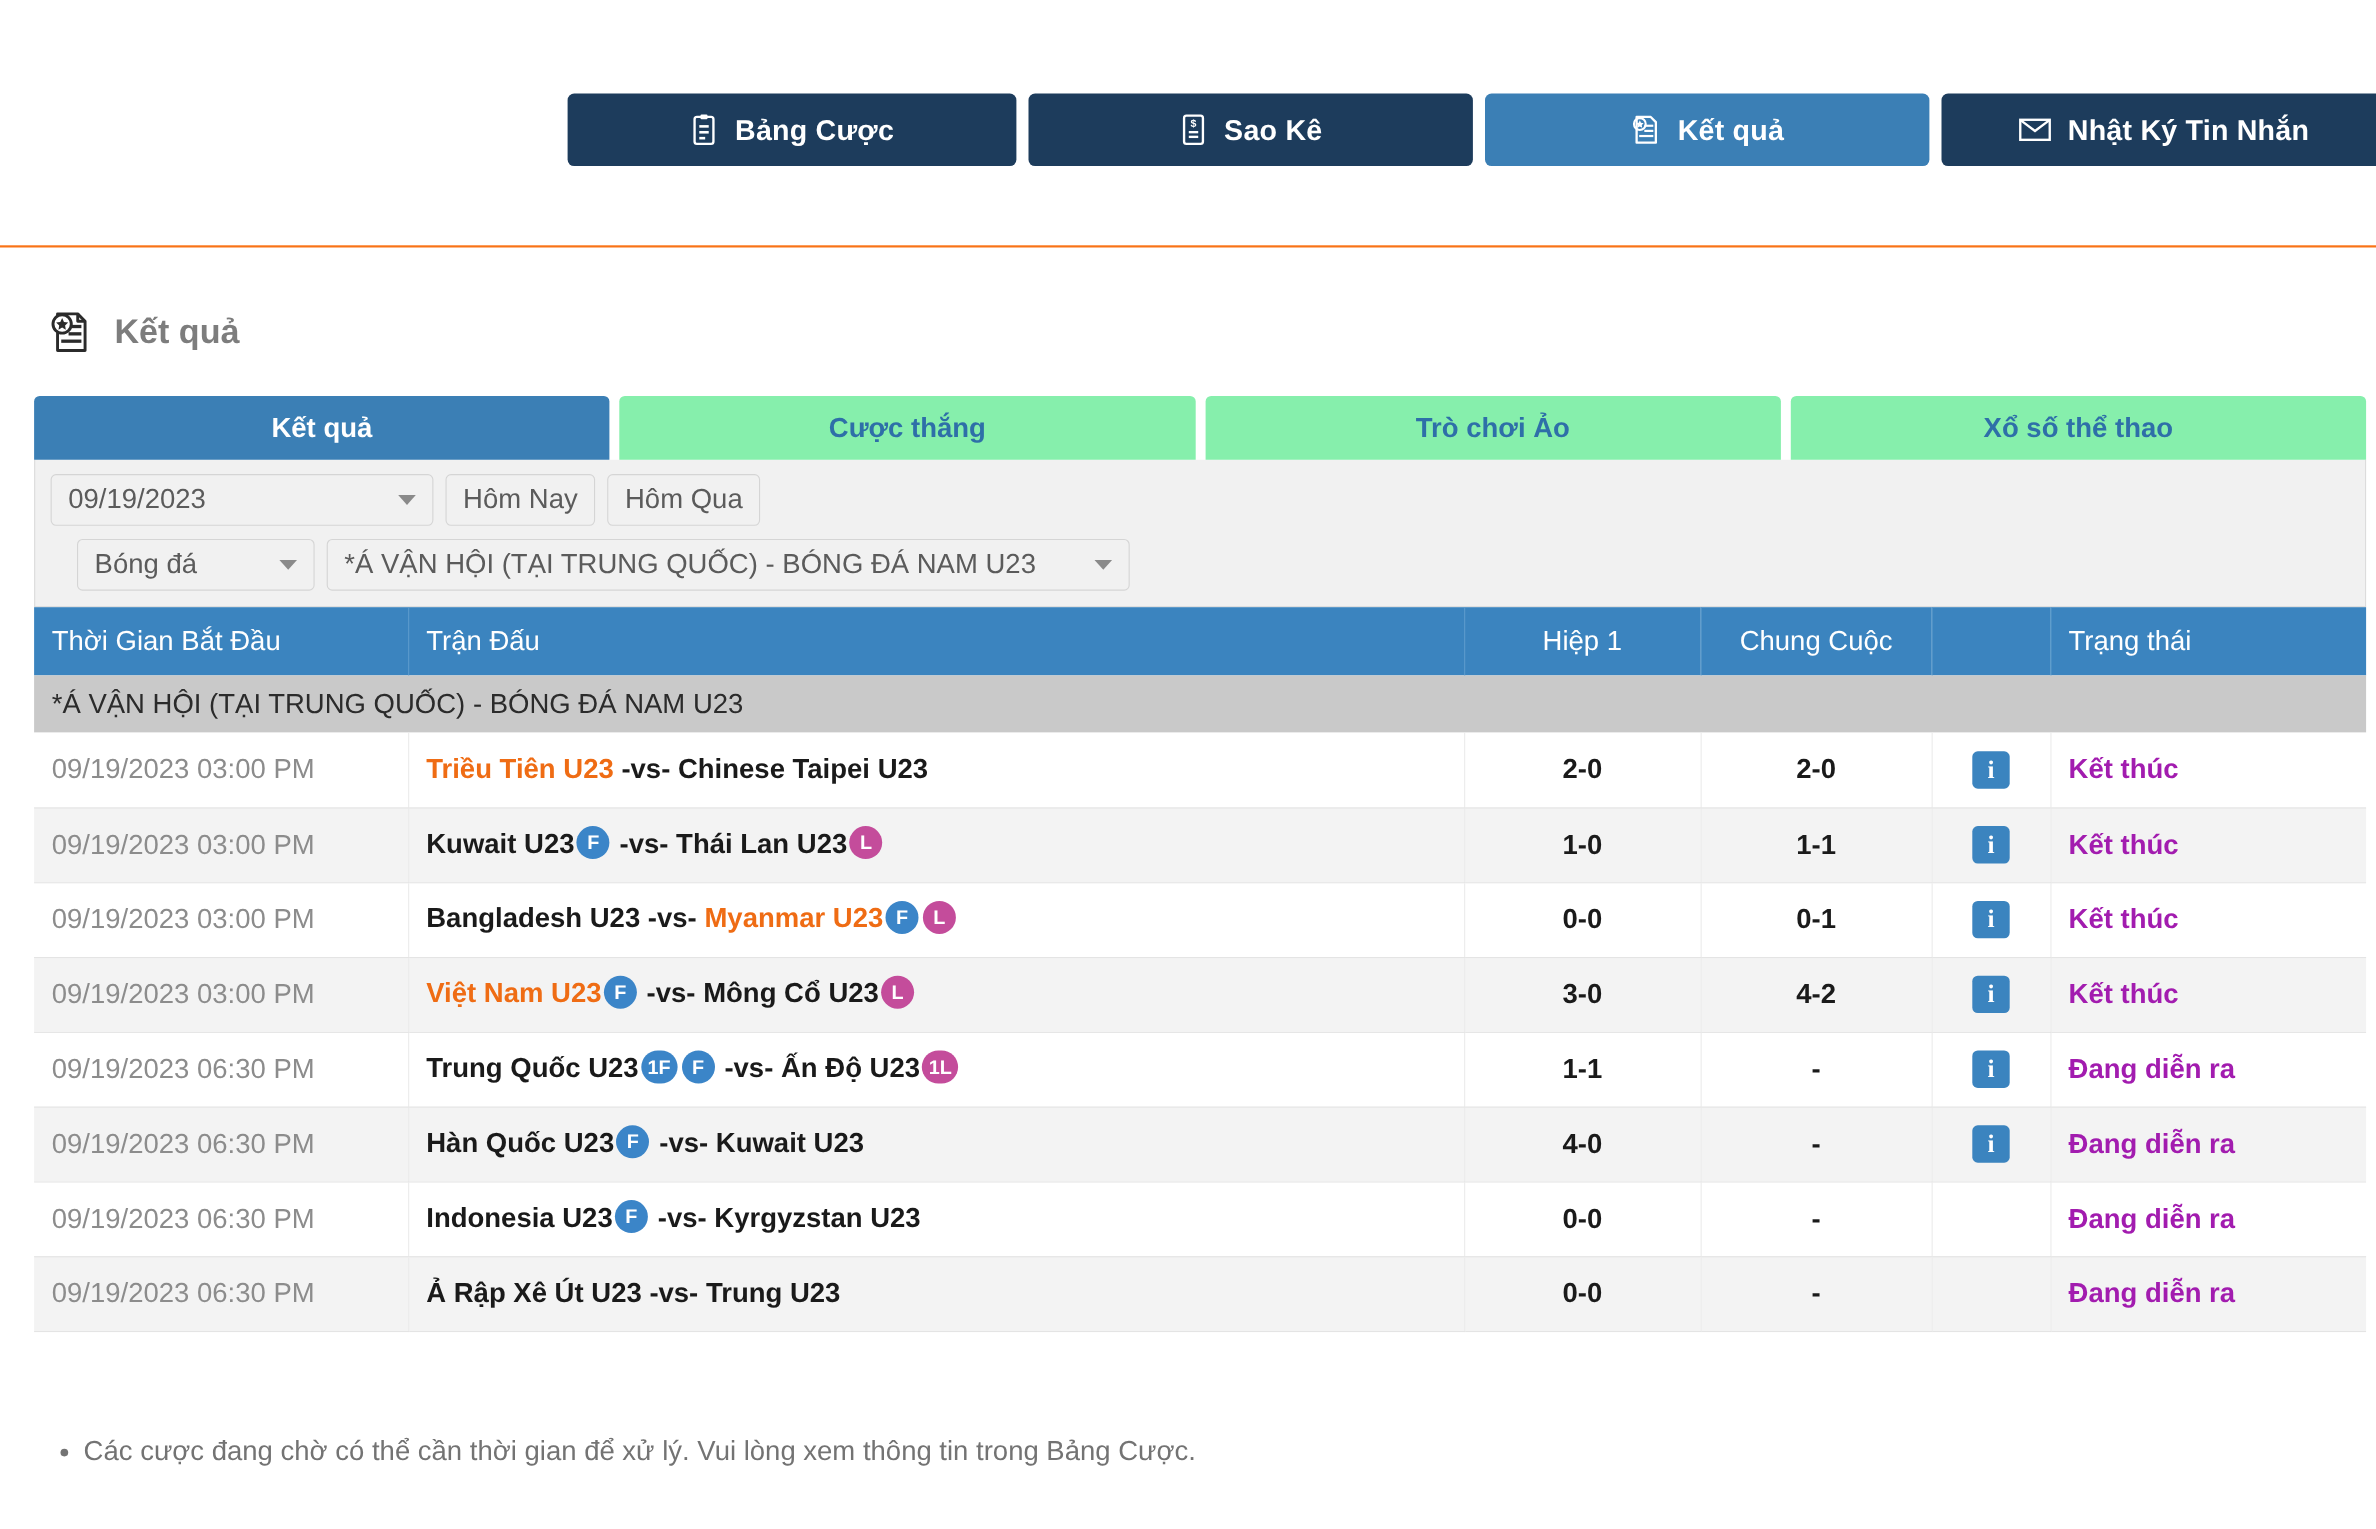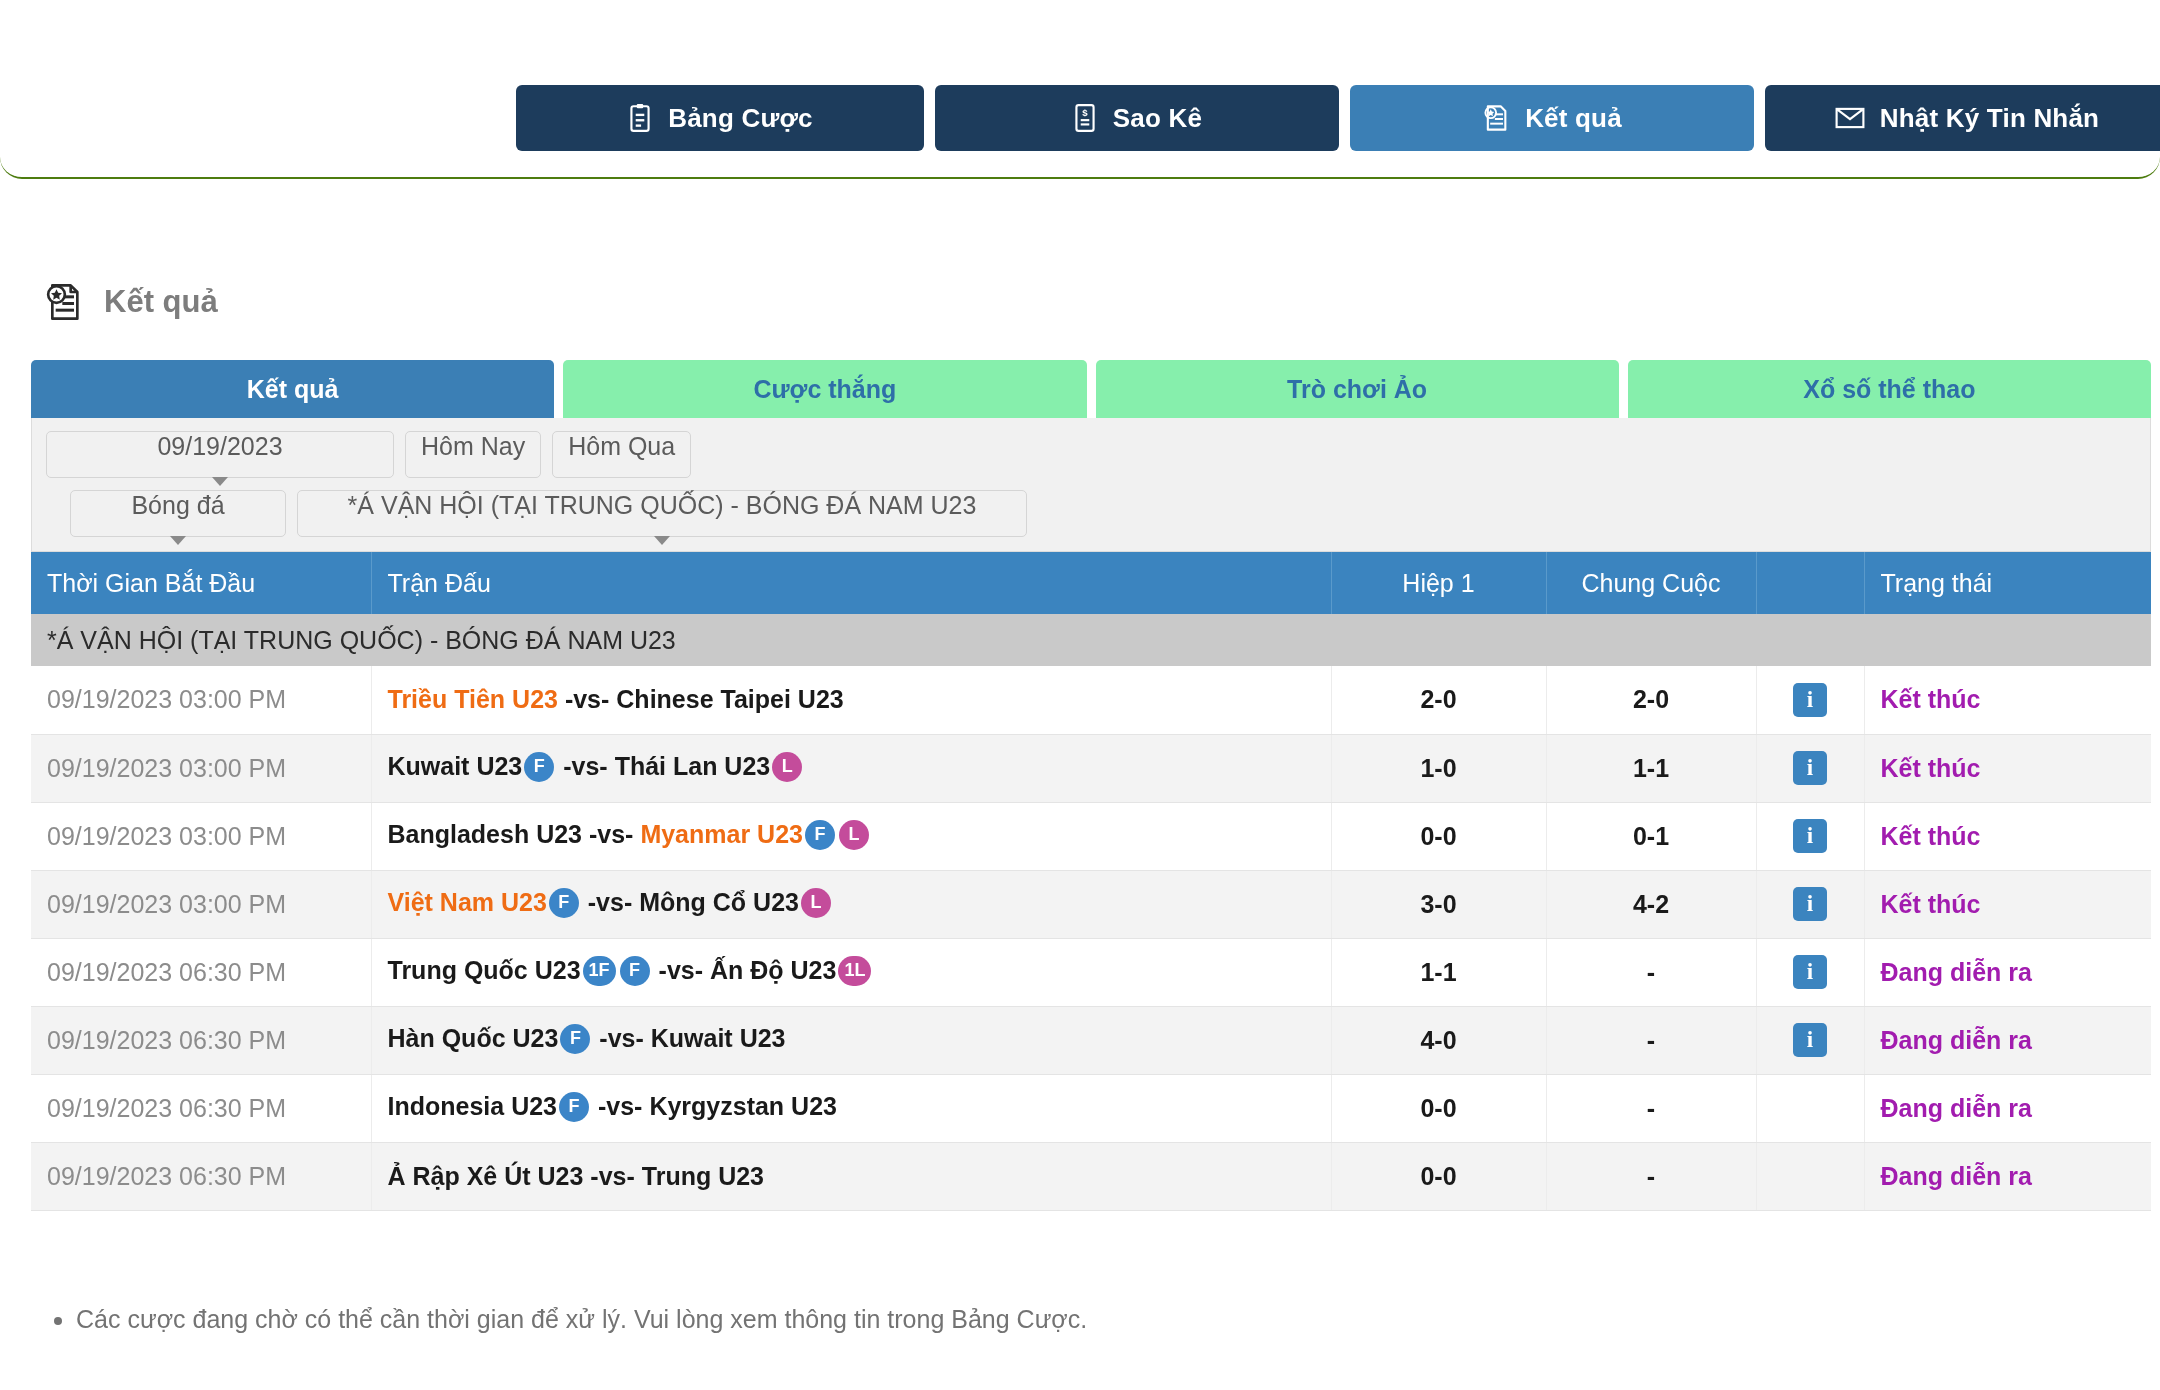--- a/index.html
+++ b/index.html
@@ -9,23 +9,22 @@
     width: 2160px; height: 1390px;
     background: #ffffff;
     font-family: "Liberation Sans", "DejaVu Sans", sans-serif;
     color: #333333;
     overflow: hidden;
   }
 
   
   #topnav-wrap {
     position: relative;
-    height: 179px;
-    border-bottom: 2px solid #4d7c0f;
-    border-radius: 22px;
+    height: 225px;
+    border-bottom: 2px solid #f97316;
   }
   #topnav {
     position: absolute;
     left: 516px;
     top: 85px;
     display: flex;
     gap: 11px;
   }
   .nav-btn {
     height: 66px;
@@ -114,21 +113,20 @@
     border-radius: 5px;
     height: 47px;
     display: flex;
     align-items: center;
     font-size: 25px;
     color: #5b5b5b;
     padding: 0 15px;
     cursor: pointer;
     user-select: none;
     white-space: nowrap;
-    flex-direction: column;
   }
   .ctl.select { justify-content: space-between; gap: 16px; }
   #date-select { width: 348px; }
   #sport-select { width: 216px; margin-left: 24px; }
   #league-select { width: 730px; }
   .caret {
     width: 0; height: 0;
     border-left: 8px solid transparent;
     border-right: 8px solid transparent;
     border-top: 9px solid #8a8a8a;

